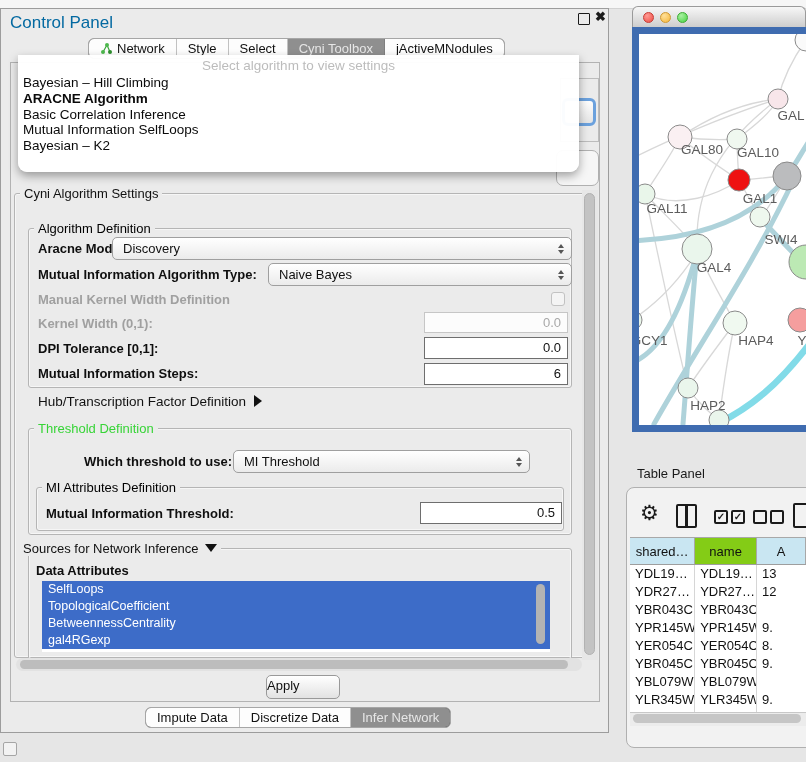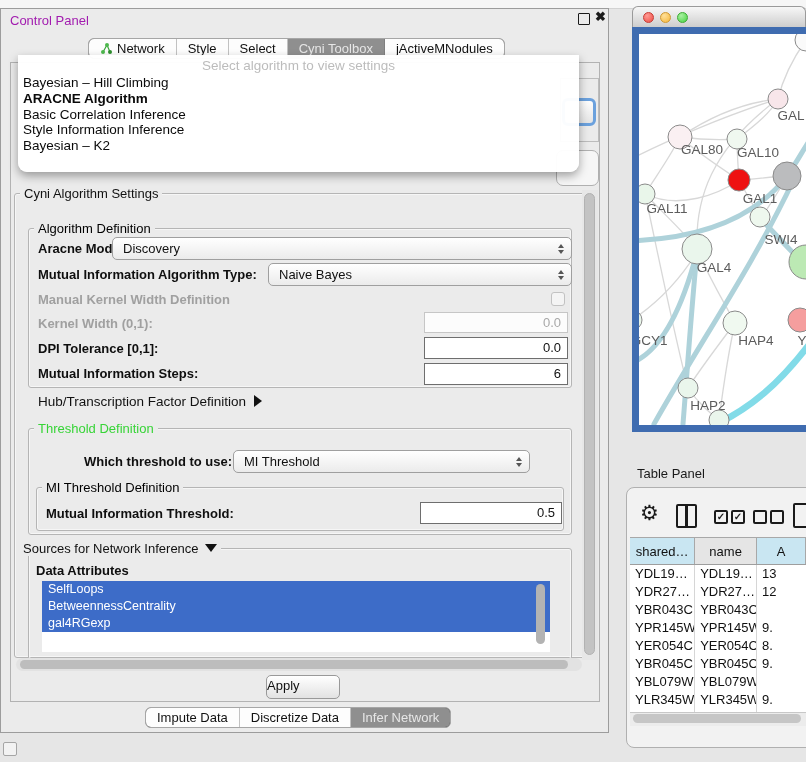--- a/index.html
+++ b/index.html
@@ -3,21 +3,21 @@
 <meta charset="utf-8">
 <style>
   html,body{margin:0;padding:0}
   body{position:relative;width:806px;height:762px;overflow:hidden;background:#e6e6e6;
        font-family:"Liberation Sans",sans-serif;color:#111}
   .abs{position:absolute}
   
   .top-strip{left:0;top:0;width:806px;height:8px;background:#f6f6f6;border-bottom:1px solid #d2d2d2}
   
   .cpanel{left:0;top:8px;width:609px;height:725px;background:#ebebeb;border:1px solid #9c9c9c;box-sizing:border-box}
-  .cp-title{left:10px;top:13px;font-size:13px;color:#a21caf}
+  .cp-title{left:10px;top:13px;font-size:17px;color:#0369a1}
   .float-ic{left:578px;top:13px;width:10px;height:10px;border:1.5px solid #1a1a1a;border-radius:1px}
   .close-ic{left:595px;top:9px;font-size:13px;font-weight:bold;color:#1a1a1a}
   
   .tabbar{display:flex;height:21px;border:1px solid #a6a6a6;border-radius:6px;overflow:hidden;background:#404040;box-sizing:border-box}
   .tab{display:flex;align-items:center;gap:4px;padding:0 11px;font-size:13px;color:#111;
        border-right:1px solid #c2c2c2;background:#fdfdfd;white-space:nowrap;cursor:default}
   .tab:last-child{border-right:none}
   .tab.active{background:#8f8f8f;color:#e7e7e7;border-right-color:#7f7f7f}
   
   .content-box{left:10px;top:62px;width:590px;height:640px;border:1px solid #b2b2b2;background:#ebebeb;box-sizing:border-box}
@@ -79,21 +79,21 @@
   .tp-title{left:637px;top:466px;font-size:13px;color:#1a1a1a}
   .tp-box{left:626px;top:487px;width:190px;height:261px;border:1px solid #b0b0b0;border-radius:8px;background:#f2f2f2;box-sizing:border-box}
   .gear{left:640px;top:501px;font-size:21px;color:#1a1a1a}
   .split-ic{left:676px;top:504px;width:17px;height:20px;border:2.5px solid #1a1a1a;border-radius:2px}
   .split-ic::after{content:"";position:absolute;left:7px;top:0;width:2.5px;height:20px;background:#1a1a1a}
   .cbrow{position:absolute;display:flex;gap:3px}
   .cb{width:10px;height:10px;border:2px solid #1a1a1a;border-radius:2px;font-size:10px;line-height:9px;
       font-weight:bold;text-align:center;color:#1a1a1a}
   .doc-ic{left:793px;top:503px;width:15px;height:21px;border:2.5px solid #1a1a1a;border-radius:2px;background:#f2f2f2}
   .tbl{left:630px;top:537px;width:176px;height:174px;overflow:hidden;background:#fff;border-top:1px solid #a8a8a8}
-  .tbl-head{display:flex;height:26px;border-bottom:1px solid #9e9e9e;background:#e5e5e5}
+  .tbl-head{display:flex;height:26px;border-bottom:1px solid #9e9e9e;background:#84cc16}
   .th{display:flex;align-items:center;justify-content:center;font-size:13px;border-right:1px solid #a8a8a8;box-sizing:border-box;height:100%}
   .th.hl{background:#c9e6f2}
   .tr{display:flex;height:18px;align-items:center}
   .td{font-size:13px;padding-left:5px;box-sizing:border-box;border-right:1px solid #d6d6d6;height:100%;line-height:18px;
       overflow:hidden;white-space:nowrap}
   .td:last-child{border-right:none}
   .tp-hs-track{left:630px;top:712px;width:176px;height:13px;background:#ececec;border-top:1px solid #c8c8c8}
   .tp-hs-thumb{left:633px;top:714px;width:168px;height:9px;background:#c6c6c6;border-radius:5px}
 </style>
 </head>
@@ -183,31 +183,32 @@
 <div class="lbl" style="left:84px;top:454px">Which threshold to use:</div>
 <div class="combo" style="left:233px;top:450px;width:297px">
   <span>MI Threshold</span>
   <span class="stepper">
       <span class="tri-up"></span>
       <span class="tri-dn"></span>
     </span>
 </div>
 
 <div class="abs group" style="left:36px;top:487px;width:528px;height:44px"></div>
-<div class="legend blue" style="left:42px;top:480px">MI Threshold Definition</div>
+<div class="legend blue" style="left:42px;top:480px">MI Attributes Definition</div>
 <div class="lbl" style="left:46px;top:506px">Mutual Information Threshold:</div>
 <div class="tfield" style="left:420px;top:502px;width:142px;height:22px">0.5</div>
 
 <div class="abs group" style="left:28px;top:548px;width:544px;height:112px"></div>
 <div class="legend" style="left:19px;top:541px">
   <span>Sources for Network Inference</span><span class="tri-down-b"></span>
 </div>
 <div class="lbl" style="left:36px;top:563px">Data Attributes</div>
 <div class="abs attr-list" id="attr-list">
     <div class="attr-item">SelfLoops</div>
+    <div class="attr-item">TopologicalCoefficient</div>
     <div class="attr-item">BetweennessCentrality</div>
     <div class="attr-item">gal4RGexp</div>
   </div>
 <div class="abs attr-scroll"></div>
 
 <div class="abs hscroll-track"></div>
 <div class="abs hscroll-thumb"></div>
 <div class="abs vscroll-track"></div>
 <div class="abs vscroll-thumb"></div>
 
@@ -224,21 +225,21 @@
     </div>
   </div>
 <div class="abs mini-ic"></div>
 
 <div class="abs popup">
   <div class="popup-ph">Select algorithm to view settings</div>
   <div id="popup-list">
       <div class="popup-item">Bayesian – Hill Climbing</div>
       <div class="popup-item bold">ARACNE Algorithm</div>
       <div class="popup-item">Basic Correlation Inference</div>
-      <div class="popup-item">Style Information Inference</div>
+      <div class="popup-item">Mutual Information SelfLoops</div>
       <div class="popup-item">Bayesian – K2</div>
     </div>
 </div>
 
 <div class="abs net-ring"></div>
 <div class="abs net-title">
   <span class="light" style="left:10px;background:radial-gradient(circle at 35% 30%,#ff9b94,#ee4b43);border:1px solid #c63b34"></span>
   <span class="light" style="left:27px;background:radial-gradient(circle at 35% 30%,#ffe09a,#f5b63a);border:1px solid #cf9832"></span>
   <span class="light" style="left:44px;background:radial-gradient(circle at 35% 30%,#a9f0a2,#45d33f);border:1px solid #3cab34"></span>
 </div>

